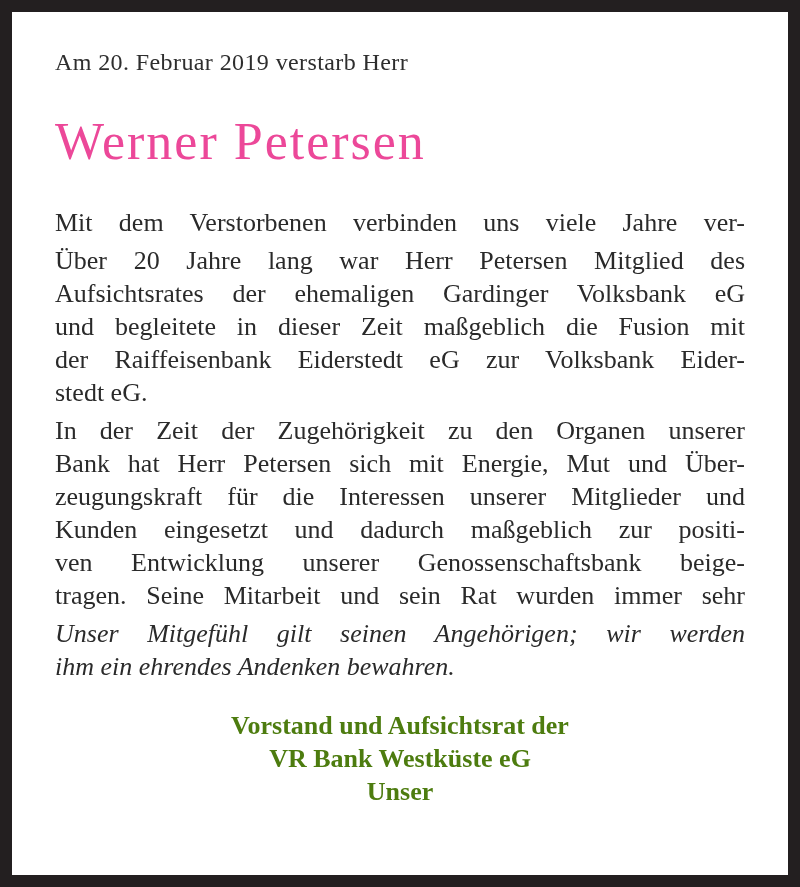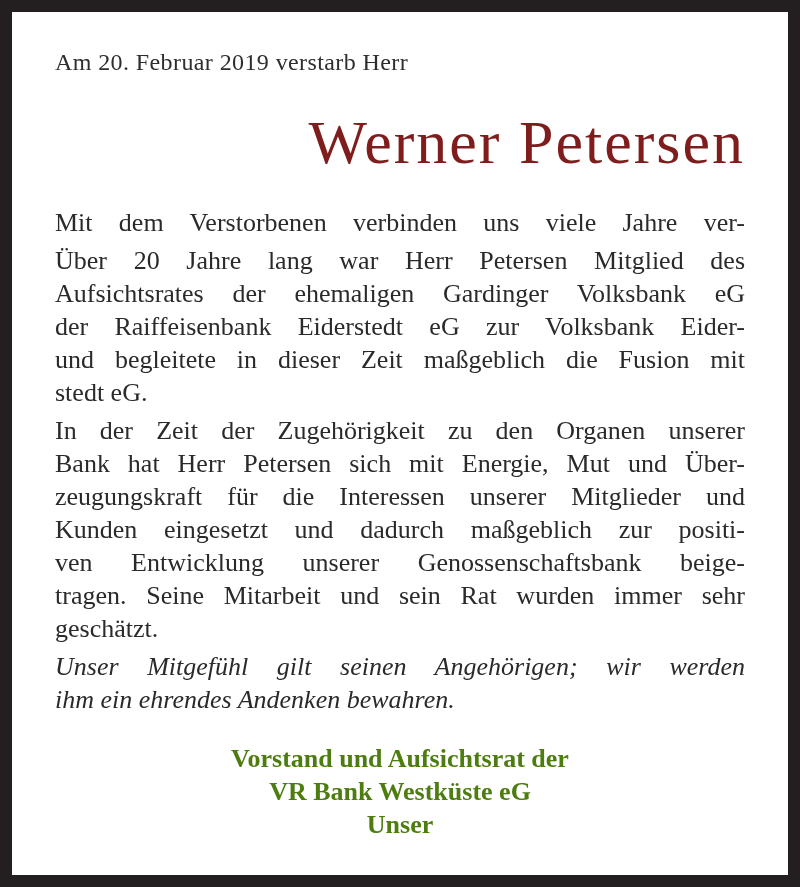--- a/index.html
+++ b/index.html
@@ -23,25 +23,25 @@
   }
   .intro {
     margin-top: 18px;
     font-size: 24px;
     line-height: 28px;
     letter-spacing: 0.4px;
     color: #2e2e2e;
   }
   .deceased-name {
     margin-top: 26px;
-    font-size: 62px;
+    font-size: 52px;
     line-height: 80px;
     letter-spacing: 2px;
-    text-align: right;
-    color: #7f1d1d;
+    text-align: left;
+    color: #ec4899;
     white-space: nowrap;
   }
   .body-text {
     margin-top: 24px;
     font-size: 26px;
     line-height: 33px;
   }
   .paragraph { margin-bottom: 5px; }
   .paragraph:last-child { margin-bottom: 0; font-style: italic; }
   .line {
@@ -75,33 +75,32 @@
 
     <div class="body-text">
 
       <div class="paragraph">
         <div class="line j">Mit dem Verstorbenen verbinden uns viele Jahre ver-</div>
       </div>
 
       <div class="paragraph">
         <div class="line j">Über 20 Jahre lang war Herr Petersen Mitglied des</div>
         <div class="line j">Aufsichtsrates der ehemaligen Gardinger Volksbank eG</div>
+        <div class="line j">und begleitete in dieser Zeit maßgeblich die Fusion mit</div>
         <div class="line j">der Raiffeisenbank Eiderstedt eG zur Volksbank Eider-</div>
-        <div class="line j">und begleitete in dieser Zeit maßgeblich die Fusion mit</div>
         <div class="line">stedt eG.</div>
       </div>
 
       <div class="paragraph">
         <div class="line j">In der Zeit der Zugehörigkeit zu den Organen unserer</div>
         <div class="line j">Bank hat Herr Petersen sich mit Energie, Mut und Über-</div>
         <div class="line j">zeugungskraft für die Interessen unserer Mitglieder und</div>
         <div class="line j">Kunden eingesetzt und dadurch maßgeblich zur positi-</div>
         <div class="line j">ven Entwicklung unserer Genossenschaftsbank beige-</div>
         <div class="line j">tragen. Seine Mitarbeit und sein Rat wurden immer sehr</div>
-        <div class="line">geschätzt.</div>
       </div>
 
       <div class="paragraph">
         <div class="line j">Unser Mitgefühl gilt seinen Angehörigen; wir werden</div>
         <div class="line">ihm ein ehrendes Andenken bewahren.</div>
       </div>
 
     </div>
 
     <div class="signature">

